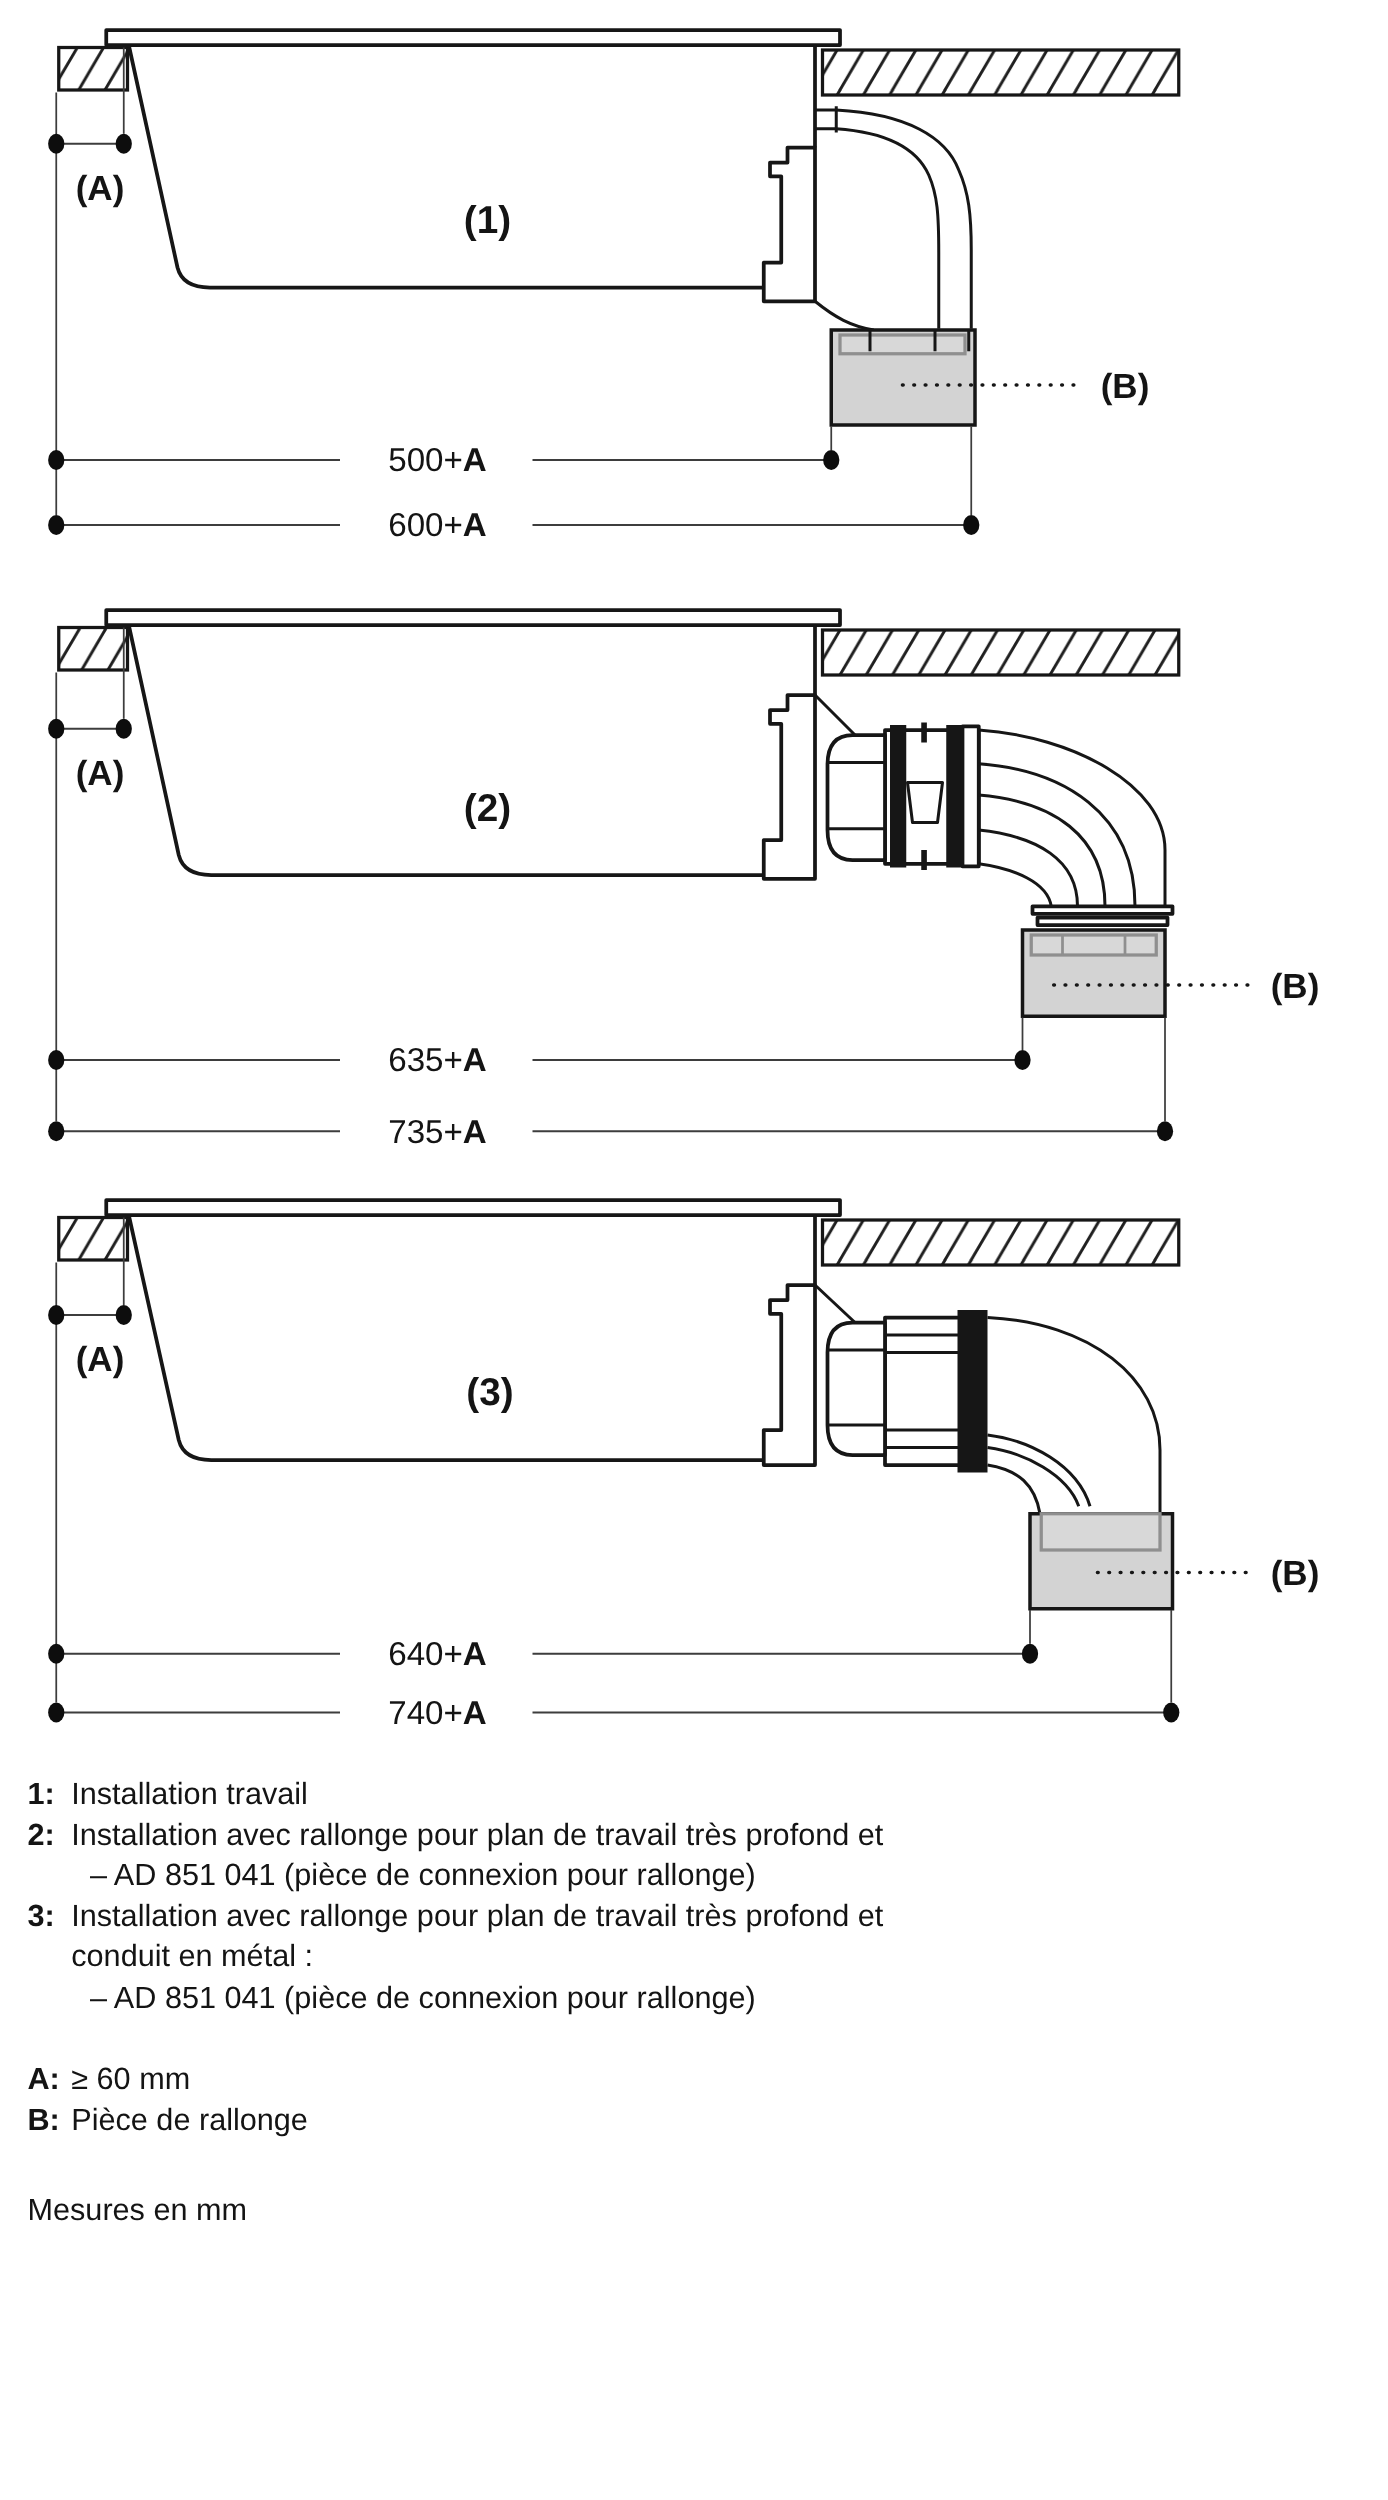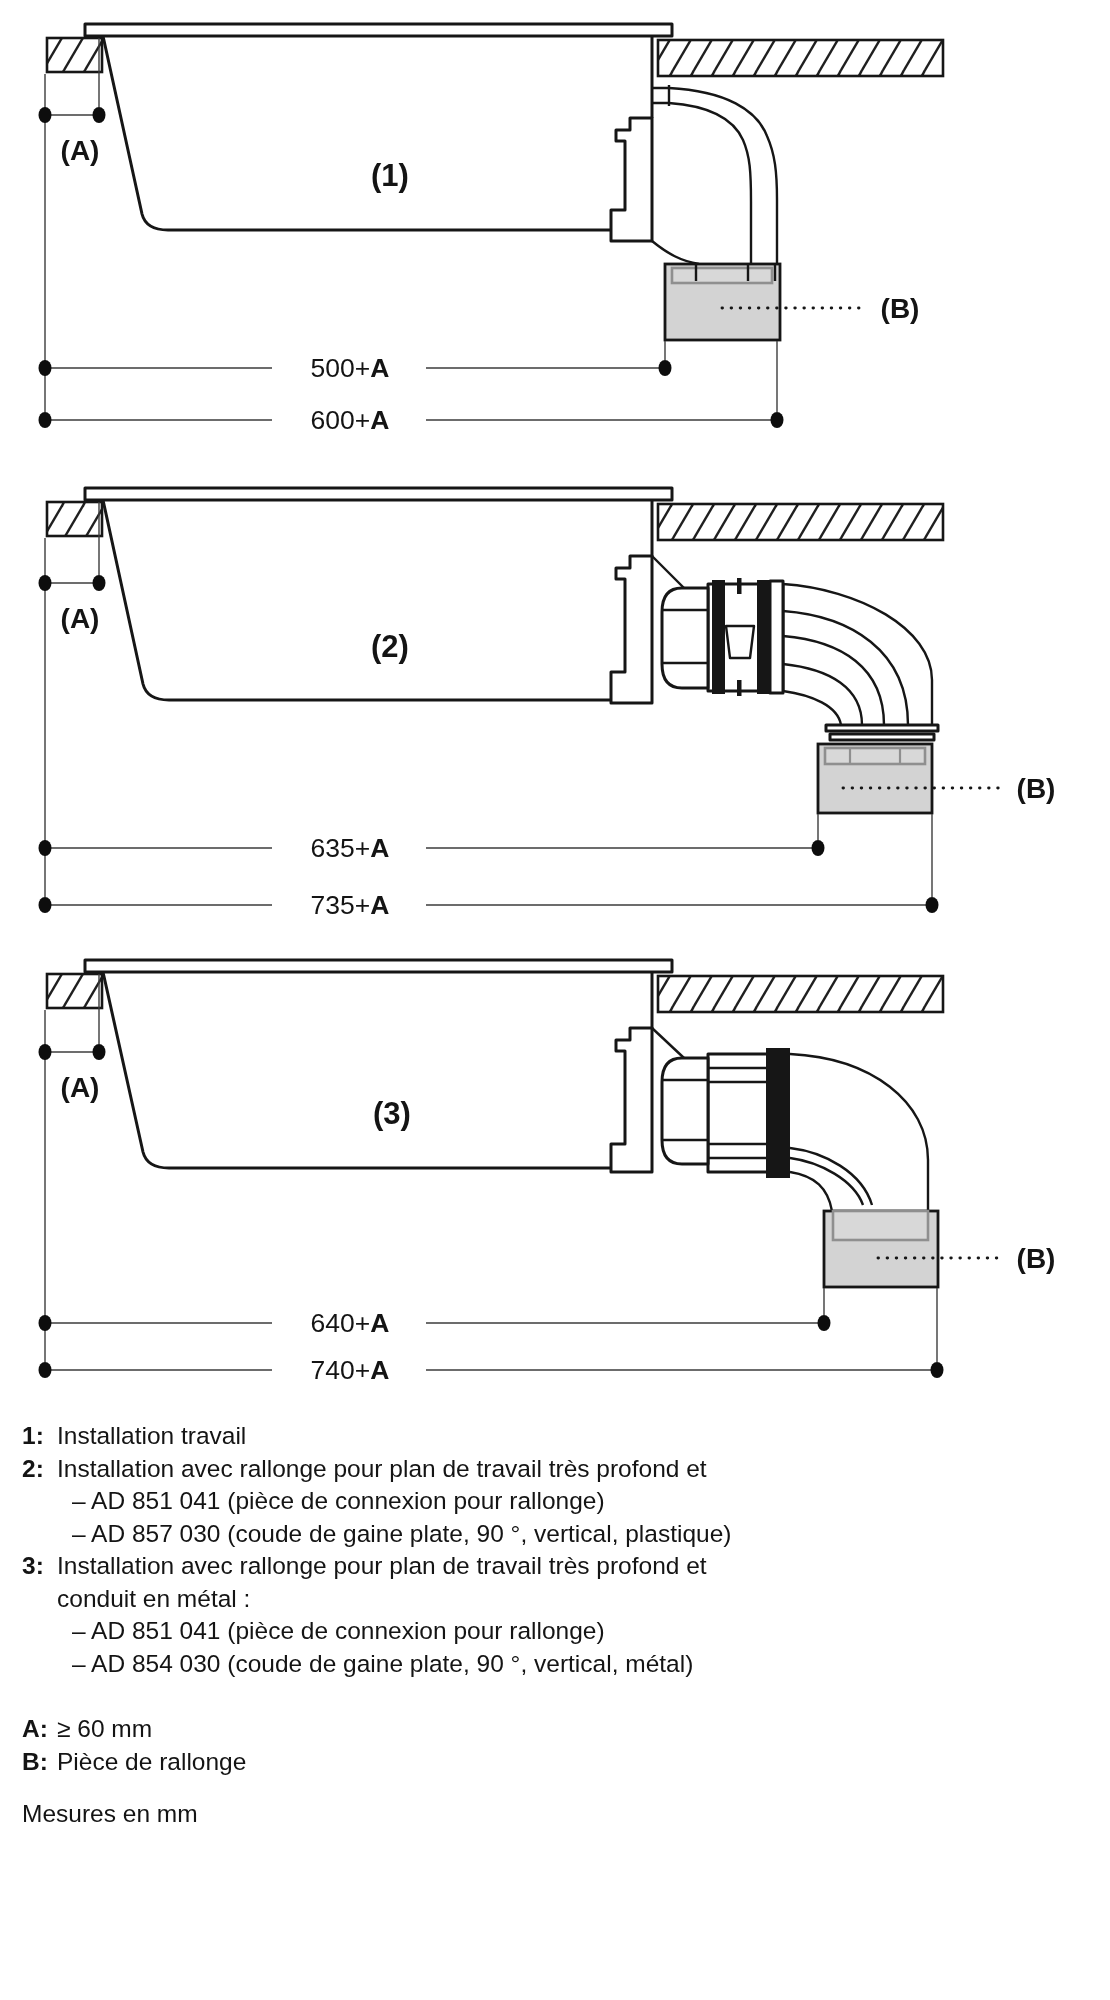--- a/index.html
+++ b/index.html
@@ -33,21 +33,21 @@
   .ab-lbl{font-size:28px;font-weight:700;}
   .dim-lbl{font-size:26.5px;font-weight:400;}
   .dim-lbl .b{font-weight:700;}
 
   
   .legend{position:absolute;left:22px;top:1420px;width:1072px;font-size:24.5px;line-height:32.5px;}
   .legend-row{display:grid;grid-template-columns:35px 1fr;}
   .prefix{font-weight:700;}
   .lines div.sub{padding-left:15px;}
   .notes{margin-top:33px;}
-  .footer{margin-top:20px;}
+  .footer{margin-top:40px;}
 </style>
 </head>
 <body>
 
 <div class="page">
 
 <svg class="diagrams" width="1110" height="1400" viewBox="0 0 1110 1400" xmlns="http://www.w3.org/2000/svg">
   <defs>
     <pattern id="hatch" patternUnits="userSpaceOnUse" width="21" height="36">
       <path d="M -3,41 L 24,-5" stroke="#1f1f1f" stroke-width="2.4" fill="none"></path>
@@ -219,30 +219,28 @@
     <span class="prefix">1:</span>
     <div class="lines">
       <div>Installation travail</div>
     </div>
   </div>
   <div class="legend-row">
     <span class="prefix">2:</span>
     <div class="lines">
       <div>Installation avec rallonge pour plan de travail très profond et</div>
       <div class="sub">– AD 851 041 (pièce de connexion pour rallonge)</div>
-      <div class="sub">– AD 857 030 (coude de gaine plate, 90 °, vertical, plastique)</div>
     </div>
   </div>
   <div class="legend-row">
     <span class="prefix">3:</span>
     <div class="lines">
       <div>Installation avec rallonge pour plan de travail très profond et</div>
       <div>conduit en métal :</div>
       <div class="sub">– AD 851 041 (pièce de connexion pour rallonge)</div>
-      <div class="sub">– AD 854 030 (coude de gaine plate, 90 °, vertical, métal)</div>
     </div>
   </div>
 
   <div class="notes">
     <div class="legend-row">
       <span class="prefix">A:</span>
       <div class="lines">
             <div>≥ 60 mm</div>
           </div>
     </div>

